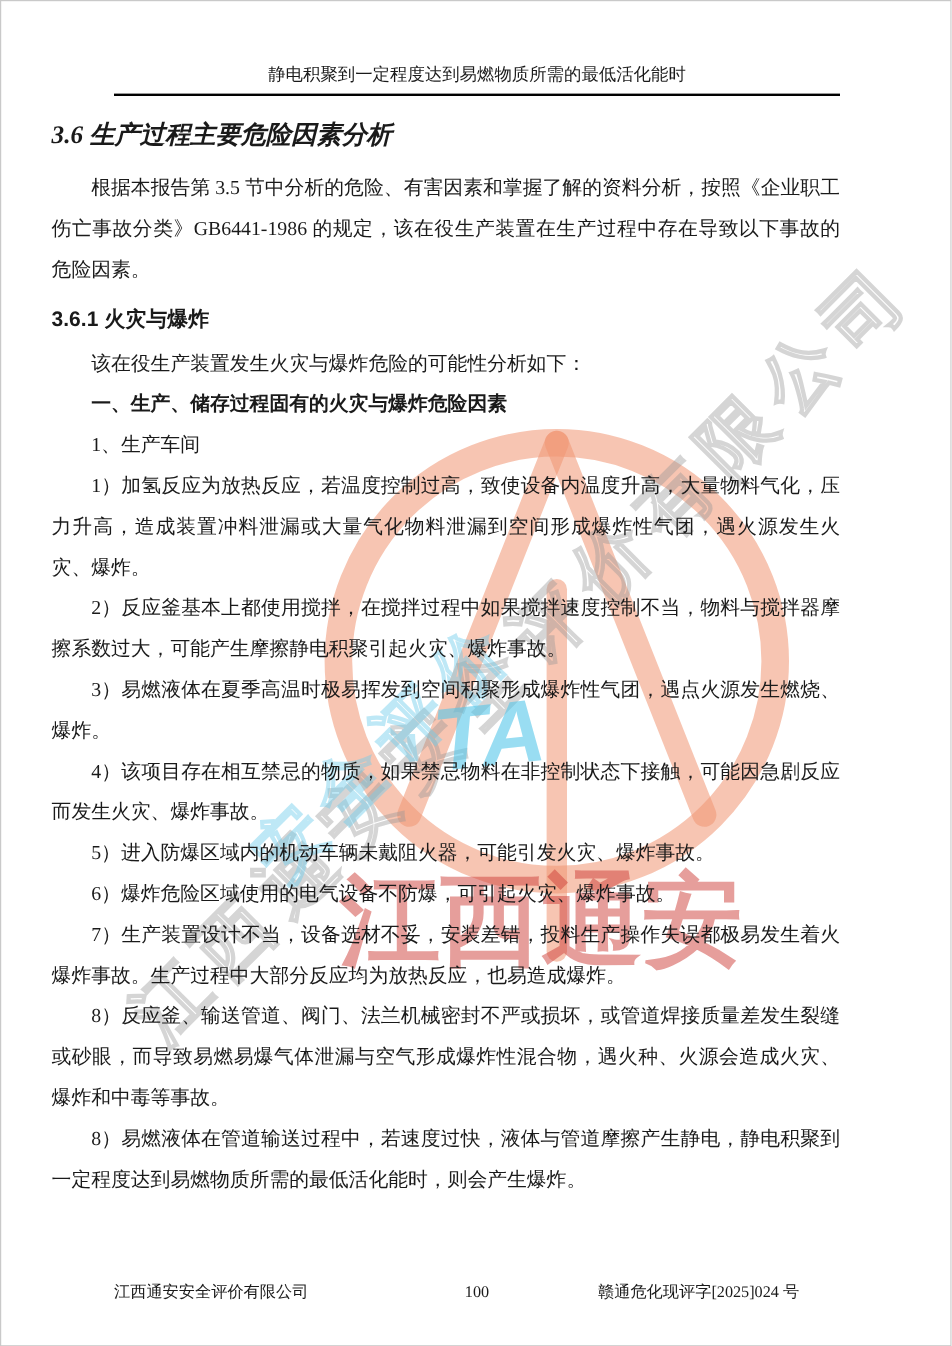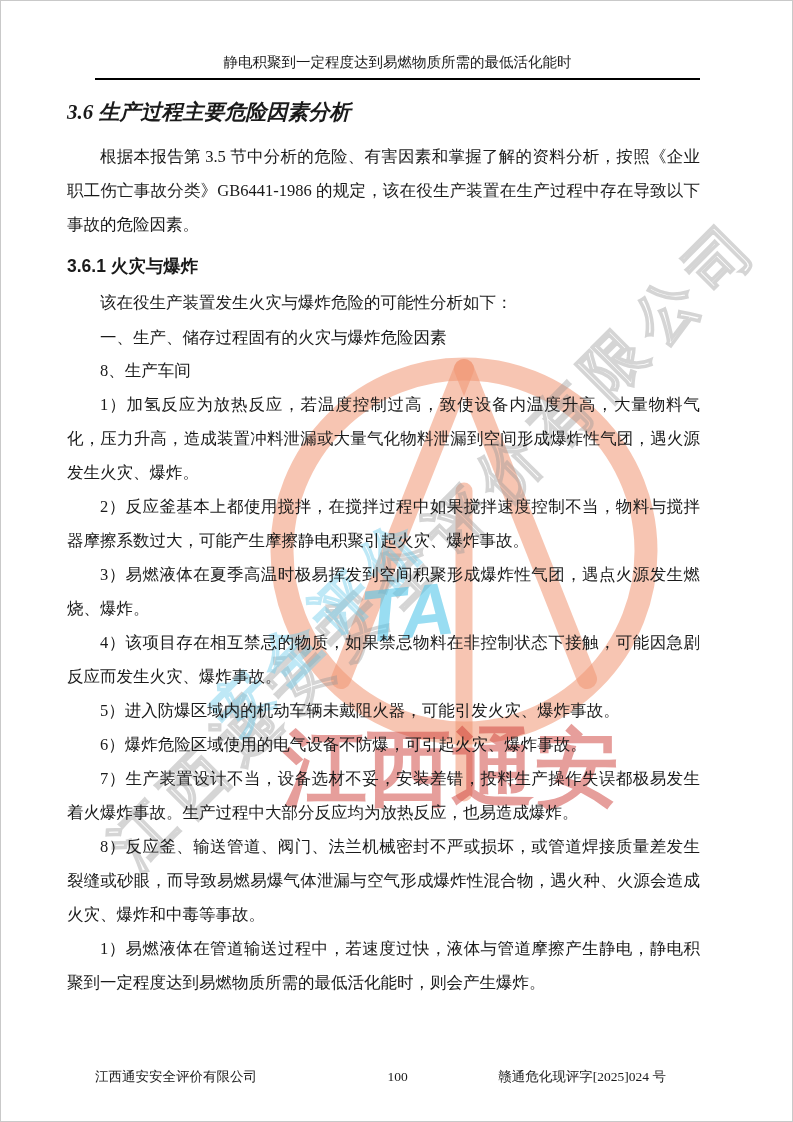--- a/index.html
+++ b/index.html
@@ -58,21 +58,21 @@
   .header{
     position:relative;z-index:1;
     margin:0 92px 0 94px;
     padding:52px 0 6px 0;
     text-align:center;
     font-size:14.5px;
     border-bottom:2px solid #000;
   }
   .content{
     position:relative;z-index:1;
-    margin:0 92px 0 66px;
+    margin:0 92px 0 42px;
     text-align:justify;
   }
   .h1{
     font-size:21px;
     font-weight:bold;
     font-style:italic;
     margin:18px 0 14px 0;
     font-family:"Liberation Serif", serif;
   }
   .h2{
@@ -81,21 +81,21 @@
     margin:12px 0 8px 0;
     font-family:"Liberation Sans", sans-serif;
   }
   .para{
     font-size:16.5px;
     line-height:34px;
     text-indent:2em;
     margin:0;
   }
   .para.hei{
-    font-weight:normal;
+    font-weight:bold;
     font-family:"Liberation Sans", sans-serif;
   }
   .footer{
     position:absolute;z-index:1;
     left:94px;right:92px;top:1036px;
     display:flex;align-items:baseline;
     font-size:13.5px;
   }
   .footer .f-left{flex:1;text-align:left;}
   .footer .f-center{flex:1;text-align:center;font-family:"Liberation Serif", serif;margin-top:32px;}
@@ -122,30 +122,30 @@
   <div class="header">
     <span>静电积聚到一定程度达到易燃物质所需的最低活化能时</span>
   </div>
 
   <div class="content">
     <div class="h1">3.6 生产过程主要危险因素分析</div>
     <p class="para">根据本报告第 3.5 节中分析的危险、有害因素和掌握了解的资料分析，按照《企业职工伤亡事故分类》GB6441-1986 的规定，该在役生产装置在生产过程中存在导致以下事故的危险因素。</p>
     <div class="h2">3.6.1 火灾与爆炸</div>
     <p class="para">该在役生产装置发生火灾与爆炸危险的可能性分析如下：</p>
     <p class="para hei">一、生产、储存过程固有的火灾与爆炸危险因素</p>
-    <p class="para">8、生产车间</p>
+    <p class="para">1、生产车间</p>
     <p class="para">1）加氢反应为放热反应，若温度控制过高，致使设备内温度升高，大量物料气化，压力升高，造成装置冲料泄漏或大量气化物料泄漏到空间形成爆炸性气团，遇火源发生火灾、爆炸。</p>
     <p class="para">2）反应釜基本上都使用搅拌，在搅拌过程中如果搅拌速度控制不当，物料与搅拌器摩擦系数过大，可能产生摩擦静电积聚引起火灾、爆炸事故。</p>
     <p class="para">3）易燃液体在夏季高温时极易挥发到空间积聚形成爆炸性气团，遇点火源发生燃烧、爆炸。</p>
     <p class="para">4）该项目存在相互禁忌的物质，如果禁忌物料在非控制状态下接触，可能因急剧反应而发生火灾、爆炸事故。</p>
     <p class="para">5）进入防爆区域内的机动车辆未戴阻火器，可能引发火灾、爆炸事故。</p>
     <p class="para">6）爆炸危险区域使用的电气设备不防爆，可引起火灾、爆炸事故。</p>
     <p class="para">7）生产装置设计不当，设备选材不妥，安装差错，投料生产操作失误都极易发生着火爆炸事故。生产过程中大部分反应均为放热反应，也易造成爆炸。</p>
     <p class="para">8）反应釜、输送管道、阀门、法兰机械密封不严或损坏，或管道焊接质量差发生裂缝或砂眼，而导致易燃易爆气体泄漏与空气形成爆炸性混合物，遇火种、火源会造成火灾、爆炸和中毒等事故。</p>
-    <p class="para">1）易燃液体在管道输送过程中，若速度过快，液体与管道摩擦产生静电，静电积聚到一定程度达到易燃物质所需的最低活化能时，则会产生爆炸。</p>
+    <p class="para">8）易燃液体在管道输送过程中，若速度过快，液体与管道摩擦产生静电，静电积聚到一定程度达到易燃物质所需的最低活化能时，则会产生爆炸。</p>
   </div>
 
   <div class="footer">
     <span class="f-left">江西通安安全评价有限公司</span>
     <span class="f-center">100</span>
     <span class="f-right">赣通危化现评字[2025]024 号</span>
   </div>
 
 </div>
 

